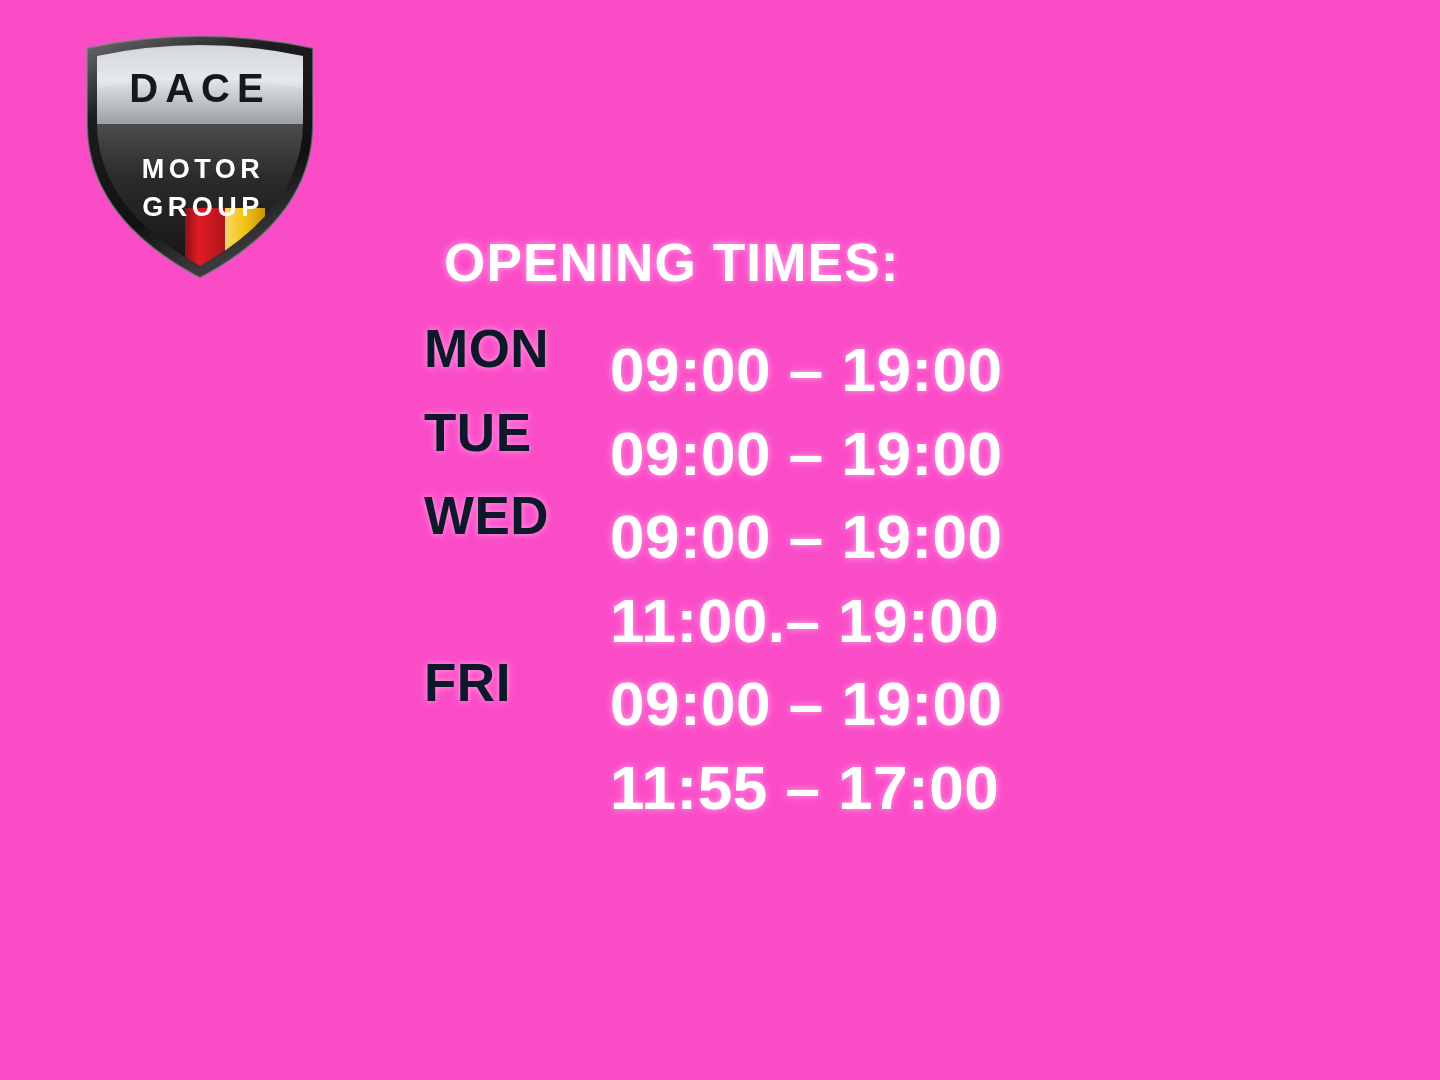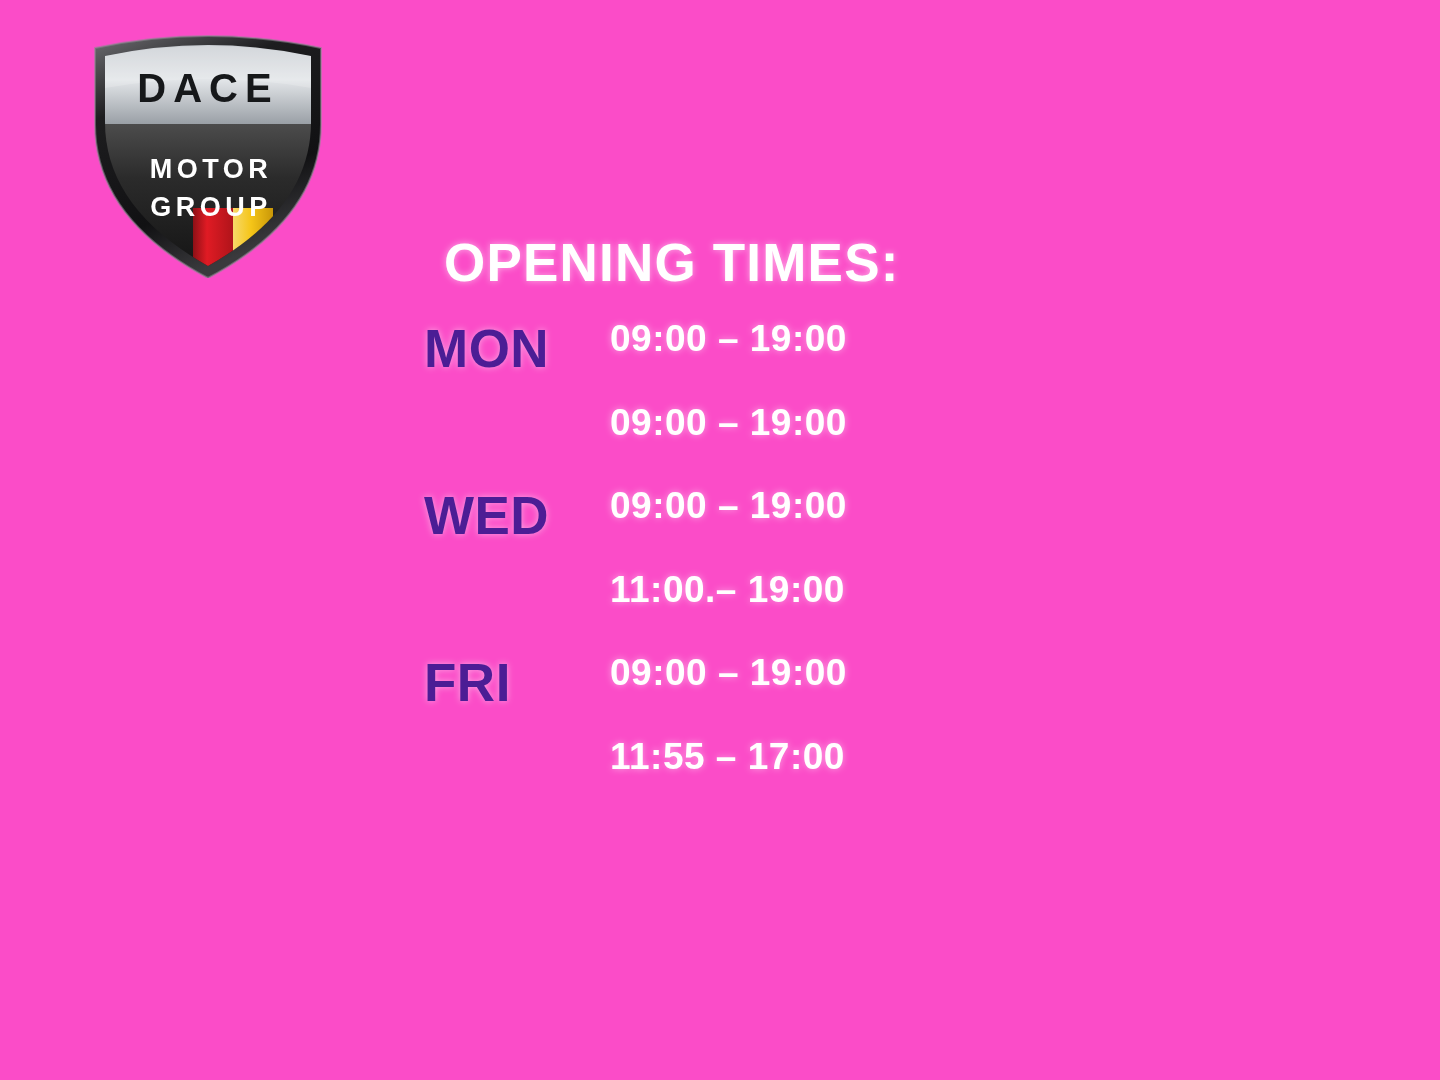--- a/index.html
+++ b/index.html
@@ -22,21 +22,21 @@
   .stripe-wrap {
     position: absolute;
     inset: 0;
     overflow: hidden;
     pointer-events: none;
   }
 
   
   .logo {
     position: absolute;
-    left: 83px;
+    left: 75px;
     top: 26px;
     width: 250px;
     height: 252px;
     text-align: center;
   }
   .logo svg {
     display: block;
     width: 100%;
     height: 100%;
   }
@@ -75,30 +75,30 @@
     height: 83.5px;
     white-space: nowrap;
   }
 
   .day {
     position: absolute;
     left: 0;
     top: 0;
     font-size: 53px;
     font-weight: 700;
-    color: #4c1d95;
+    color: #0f172a;
     text-shadow: 0 0 7px rgba(255,255,255,0.5);
     letter-spacing: 0.5px;
   }
 
   .time {
     position: absolute;
     left: 186px;
-    top: 0;
-    font-size: 37px;
+    top: 16px;
+    font-size: 62px;
     font-weight: 700;
     color: #ffffff;
     text-shadow: 0 0 7px rgba(255,255,255,0.5);
     letter-spacing: 0.5px;
   }
 </style>
 </head>
 <body>
 
 <div id="poster">
@@ -169,20 +169,21 @@
     <div class="heading">OPENING TIMES:</div>
 
     <div class="schedule">
 
       <div class="row">
         <span class="day">MON</span>
         <span class="time">09:00 – 19:00</span>
       </div>
 
       <div class="row">
+        <span class="day">TUE</span>
         <span class="time">09:00 – 19:00</span>
       </div>
 
       <div class="row">
         <span class="day">WED</span>
         <span class="time">09:00 – 19:00</span>
       </div>
 
       <div class="row">
         <span class="time">11:00.– 19:00</span>

